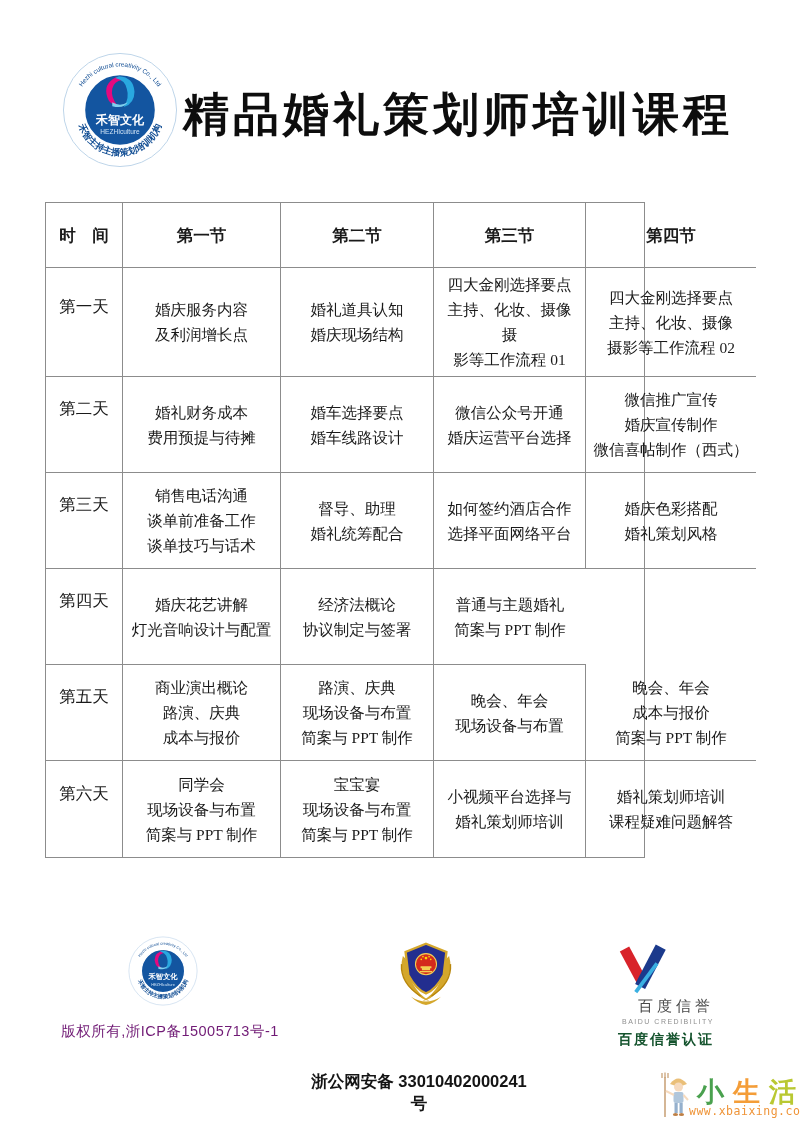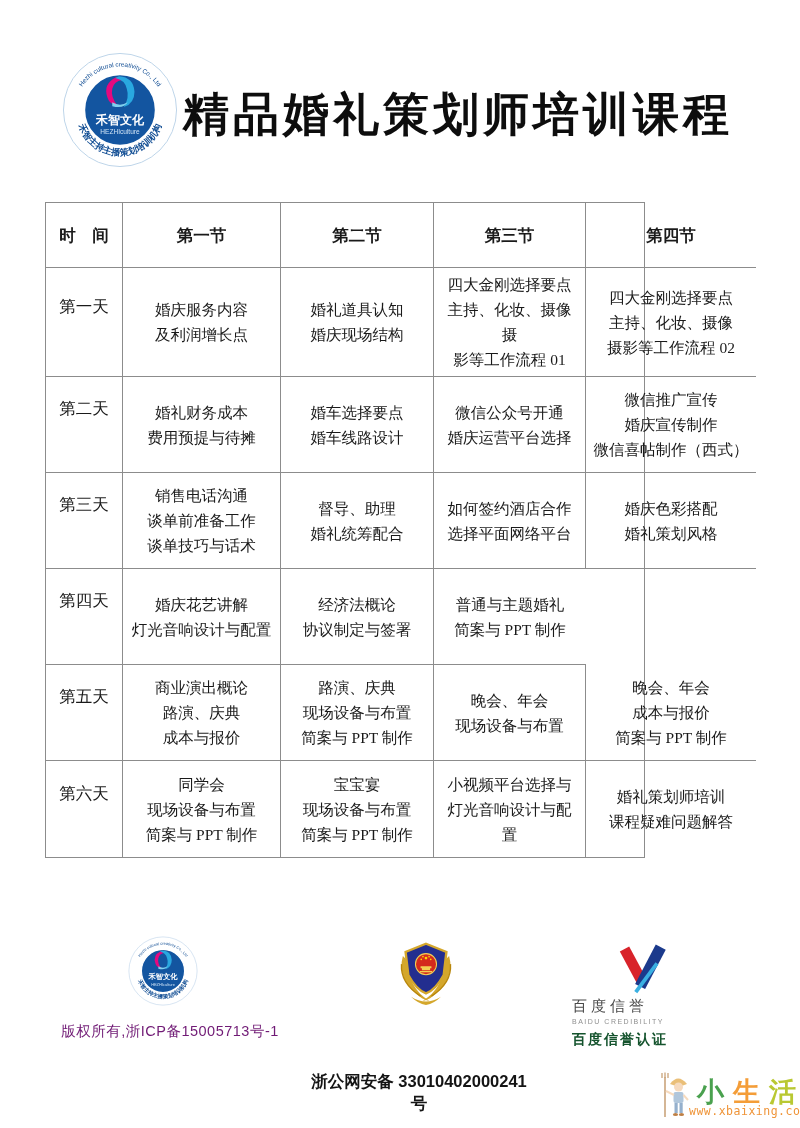--- a/index.html
+++ b/index.html
@@ -45,21 +45,21 @@
   .baidu-v     { position:absolute; left:613px; top:944px; width:58px; height:50px; }
 
   .copyright-text {
     position:absolute; left:60px; top:1022px; width:220px; text-align:center;
     font-size:14.5px; color:#701a75; letter-spacing:0.5px;
   }
   .police-record-text {
     position:absolute; left:308px; top:1023px; width:222px; text-align:center;
     font-size:16.5px; font-weight:bold; color:#141414;margin-top:48px;
   }
-  .baidu-block { position:absolute; left:572px; top:997px; width:142px; text-align:left; }
+  .baidu-block { position:absolute; left:572px; top:997px; width:142px; text-align:right; }
   .baidu-name { font-size:15px; letter-spacing:4px; color:#4a4a4a; }
   .baidu-name-en { font-size:7px; letter-spacing:1.5px; color:#8f8f8f; margin-top:2px; }
   .baidu-cert { font-size:14px; font-weight:bold; letter-spacing:2px; color:#14532d; margin-top:6px; }
 
   
   .watermark { position:absolute; left:655px; top:1070px; width:145px; height:55px; }
   .farmer { position:absolute; left:4px; top:2px; width:34px; height:50px; opacity:.9; }
   .site-name { position:absolute; left:42px; top:4px; font-weight:bold; font-size:27px; letter-spacing:9px; white-space:nowrap; }
   .site-name .ch1 { color:#4aa14f; }
   .site-name .ch2 { color:#f49d38; }
@@ -176,21 +176,21 @@
 
     <div class="tr body">
       <div class="td day">第六天</div>
       <div class="td">同学会
 现场设备与布置
 简案与 PPT 制作</div>
       <div class="td">宝宝宴
 现场设备与布置
 简案与 PPT 制作</div>
       <div class="td">小视频平台选择与
-灯光音响设计与配置</div>
+婚礼策划师培训</div>
       <div class="td">婚礼策划师培训
 课程疑难问题解答</div>
     </div>
   </div>
 
   <div>
 
     <div class="hezhi-logo sm">
       <svg viewBox="0 0 120 120" width="100%" height="100%">
         <circle cx="60" cy="60" r="58.5" fill="#ffffff" stroke="#bcd3e8" stroke-width="1"></circle>

